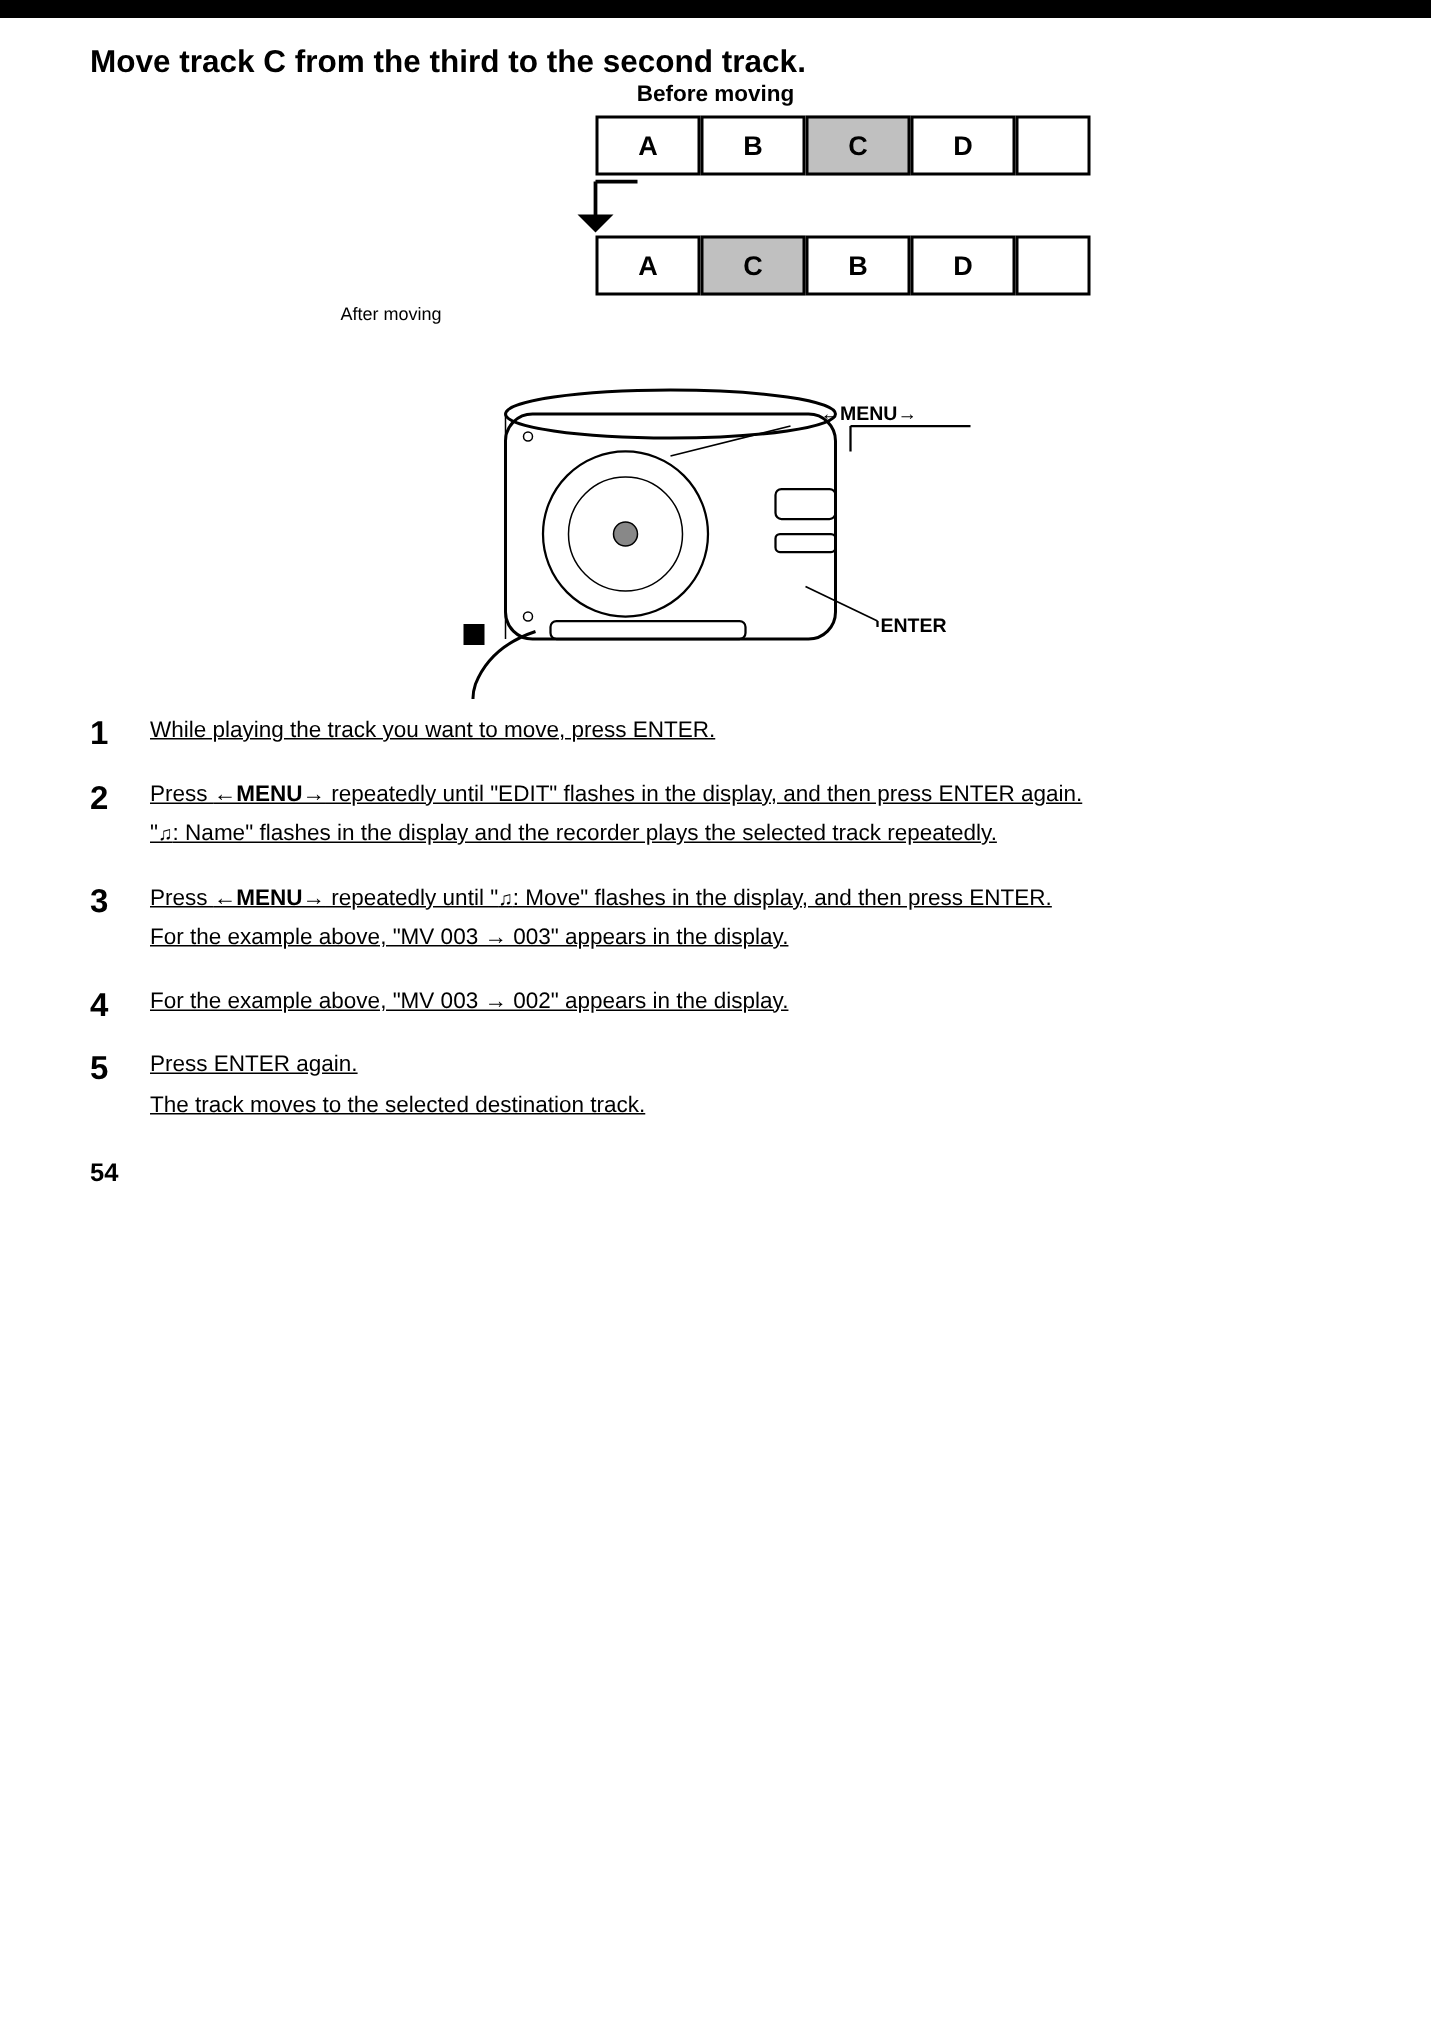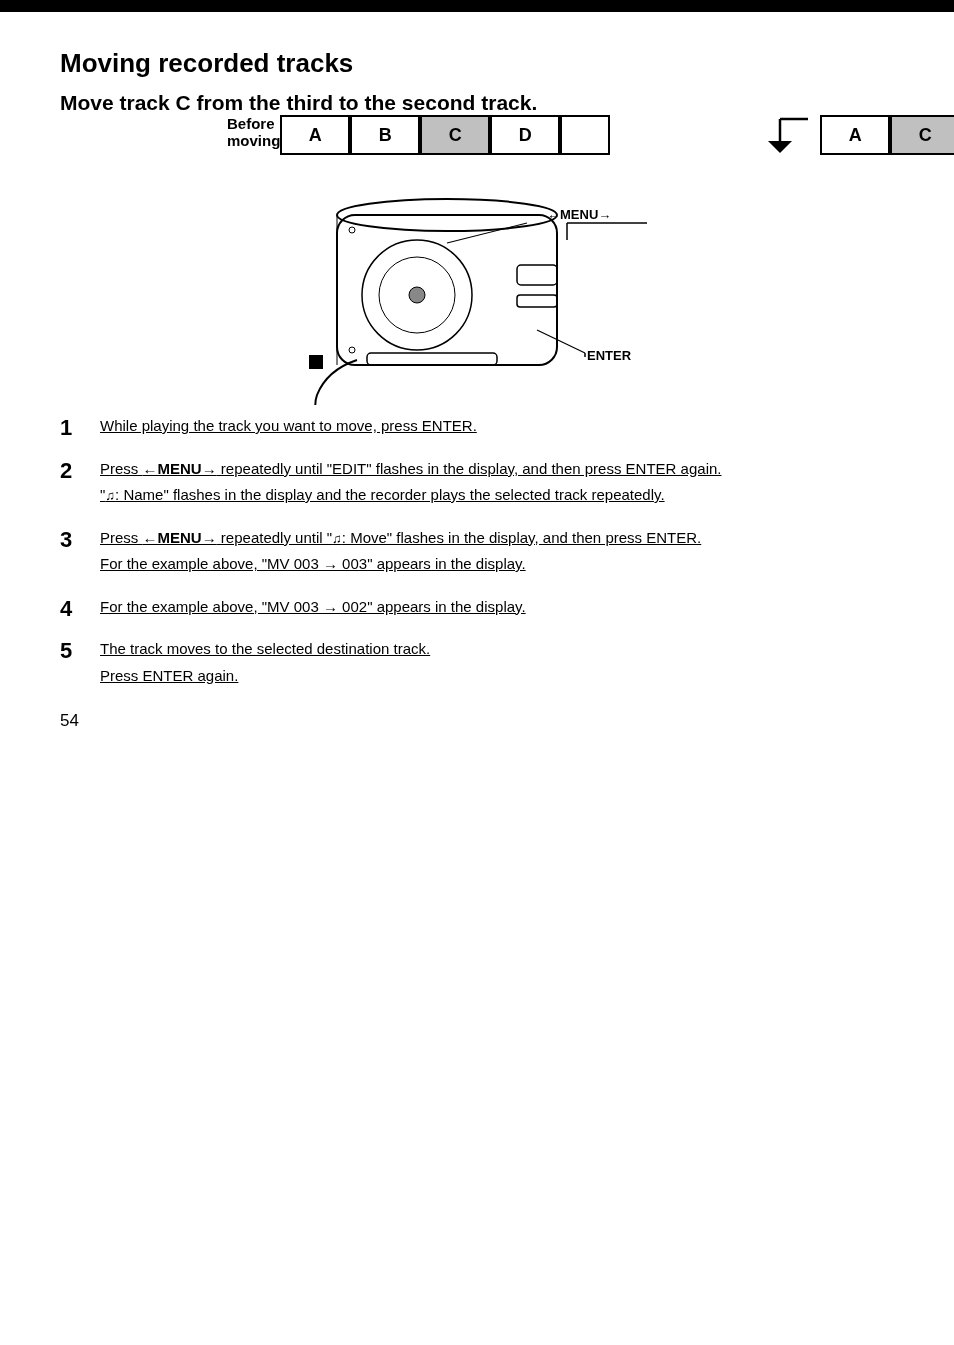--- a/index.html
+++ b/index.html
@@ -93,29 +93,29 @@
     .stop-square {
       display: inline-block;
       width: 10px;
       height: 10px;
       background: #000;
       vertical-align: middle;
     }
 
     .page-number {
       font-size: 17px;
-      font-weight: normal;
+      font-weight: bold;
       margin-top: 20px;
     }
 
     
     .diagram-wrap {
       display: flex;
-      flex-direction: row;
-      align-items: flex-start;
+      flex-direction: column;
+      align-items: flex-end;
       margin: 0 auto 10px auto;
       width: 500px;
     }
 
     .tracks-row {
       display: flex;
       align-items: stretch;
     }
 
     .track-cell {
@@ -149,21 +149,20 @@
       height: 240px;
       margin: 0 auto;
     }
   </style>
 </head>
 <body>
 
 <div class="page">
   <div class="top-bar"></div>
 
-  <h1 class="title">Moving recorded tracks</h1>
 
 
   <p class="example-subtitle">Move track C from the third to the second track.</p>
 
   <div class="diagram-wrap">
     <div style="font-weight:bold; font-size:15px; margin-bottom:6px; align-self:center;">Before moving</div>
 
     <div class="tracks-row">
       <div class="track-cell">A</div>
       <div class="track-cell">B</div>
@@ -262,21 +261,21 @@
     <div class="step">
       <div class="step-number">4</div>
       <div class="step-content">
         <p>For the example above, "MV 003 → 002" appears in the display.</p>
       </div>
     </div>
 
     <div class="step">
       <div class="step-number">5</div>
       <div class="step-content">
+        <p>Press ENTER again.</p>
         <p>The track moves to the selected destination track.</p>
-        <p>Press ENTER again.</p>
       </div>
     </div>
 
   </div>
 
   <div class="page-number">54</div>
 </div>
 
 </body></html>

